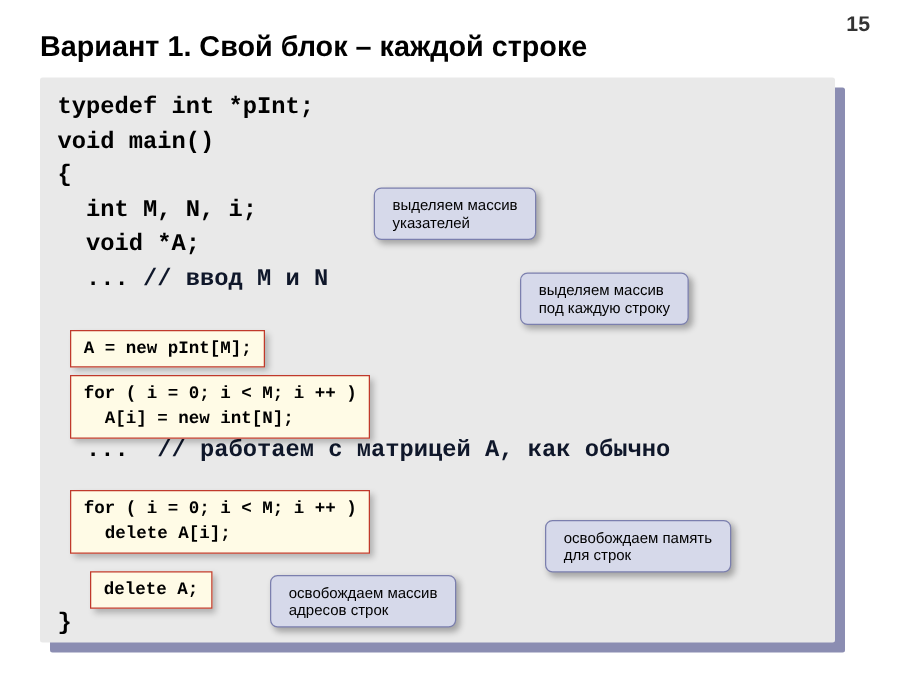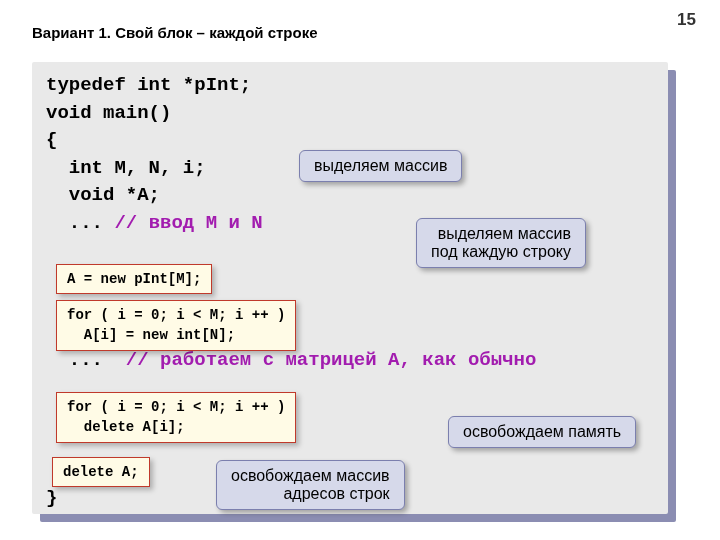--- a/index.html
+++ b/index.html
@@ -17,21 +17,21 @@
     top: 10px;
     right: 24px;
     font-size: 17px;
     color: #333;
     font-weight: bold;
   }
   .title {
     position: absolute;
     top: 24px;
     left: 32px;
-    font-size: 15px;
+    font-size: 23px;
     font-weight: bold;
     color: #000;
   }
   .code-shadow {
     position: absolute;
     left: 40px;
     top: 70px;
     width: 636px;
     height: 452px;
     background: #8b8db2;
@@ -46,42 +46,42 @@
     background: #e9e9e9;
     border-radius: 2px;
     padding: 10px 14px;
     font-family: "Courier New", monospace;
     font-size: 19px;
     font-weight: bold;
     color: #000;
     line-height: 1.45;
     white-space: pre;
   }
-  .code-block .comment { color: #a21caf; }
+  .code-block .comment { color: #0f172a; }
   .highlight-box {
     position: absolute;
     background: #fffbe6;
     border: 1.5px solid #c0392b;
     padding: 4px 10px;
     font-family: "Courier New", monospace;
     font-size: 14px;
     font-weight: bold;
     line-height: 1.45;
     white-space: pre;
     box-shadow: 3px 3px 5px rgba(0,0,0,0.25);
   }
   .callout {
     position: absolute;
     background: #d6d9ea;
     border: 1px solid #7b7fae;
     border-radius: 6px;
     padding: 6px 14px;
-    font-size: 16px;
+    font-size: 12px;
     color: #000;
-    text-align: right;
+    text-align: left;
     box-shadow: 3px 3px 5px rgba(0,0,0,0.3);
   }
 </style>
 </head>
 <body>
 
 <div class="page-number">15</div>
 <div class="title">Вариант 1. Свой блок – каждой строке</div>
 
 <div class="code-shadow"></div>
@@ -100,28 +100,30 @@
 
 </span>
 
 <span>}</span></div>
 
 <div class="highlight-box" style="left:56px; top:264px;">A = new pInt[M];</div>
 <div class="highlight-box" style="left:56px; top:300px;">for ( i = 0; i &lt; M; i ++ )
   A[i] = new int[N];</div>
 <div class="highlight-box" style="left:56px; top:392px;">for ( i = 0; i &lt; M; i ++ )
   delete A[i];</div>
-<div class="highlight-box" style="left:52px; top:457px;">delete A;</div>
+<div class="highlight-box" style="left:72px; top:457px;">delete A;</div>
 
 <div class="callout" style="left:299px; top:150px;">
   <div>выделяем массив</div>
+  <div>указателей</div>
 </div>
 <div class="callout" style="left:416px; top:218px;">
   <div>выделяем массив</div>
   <div>под каждую строку</div>
 </div>
-<div class="callout" style="left:448px; top:416px;">
+<div class="callout" style="left:436px; top:416px;">
   <div>освобождаем память</div>
+  <div>для строк</div>
 </div>
 <div class="callout" style="left:216px; top:460px;">
   <div>освобождаем массив</div>
   <div>адресов строк</div>
 </div>
 
 </body></html>

